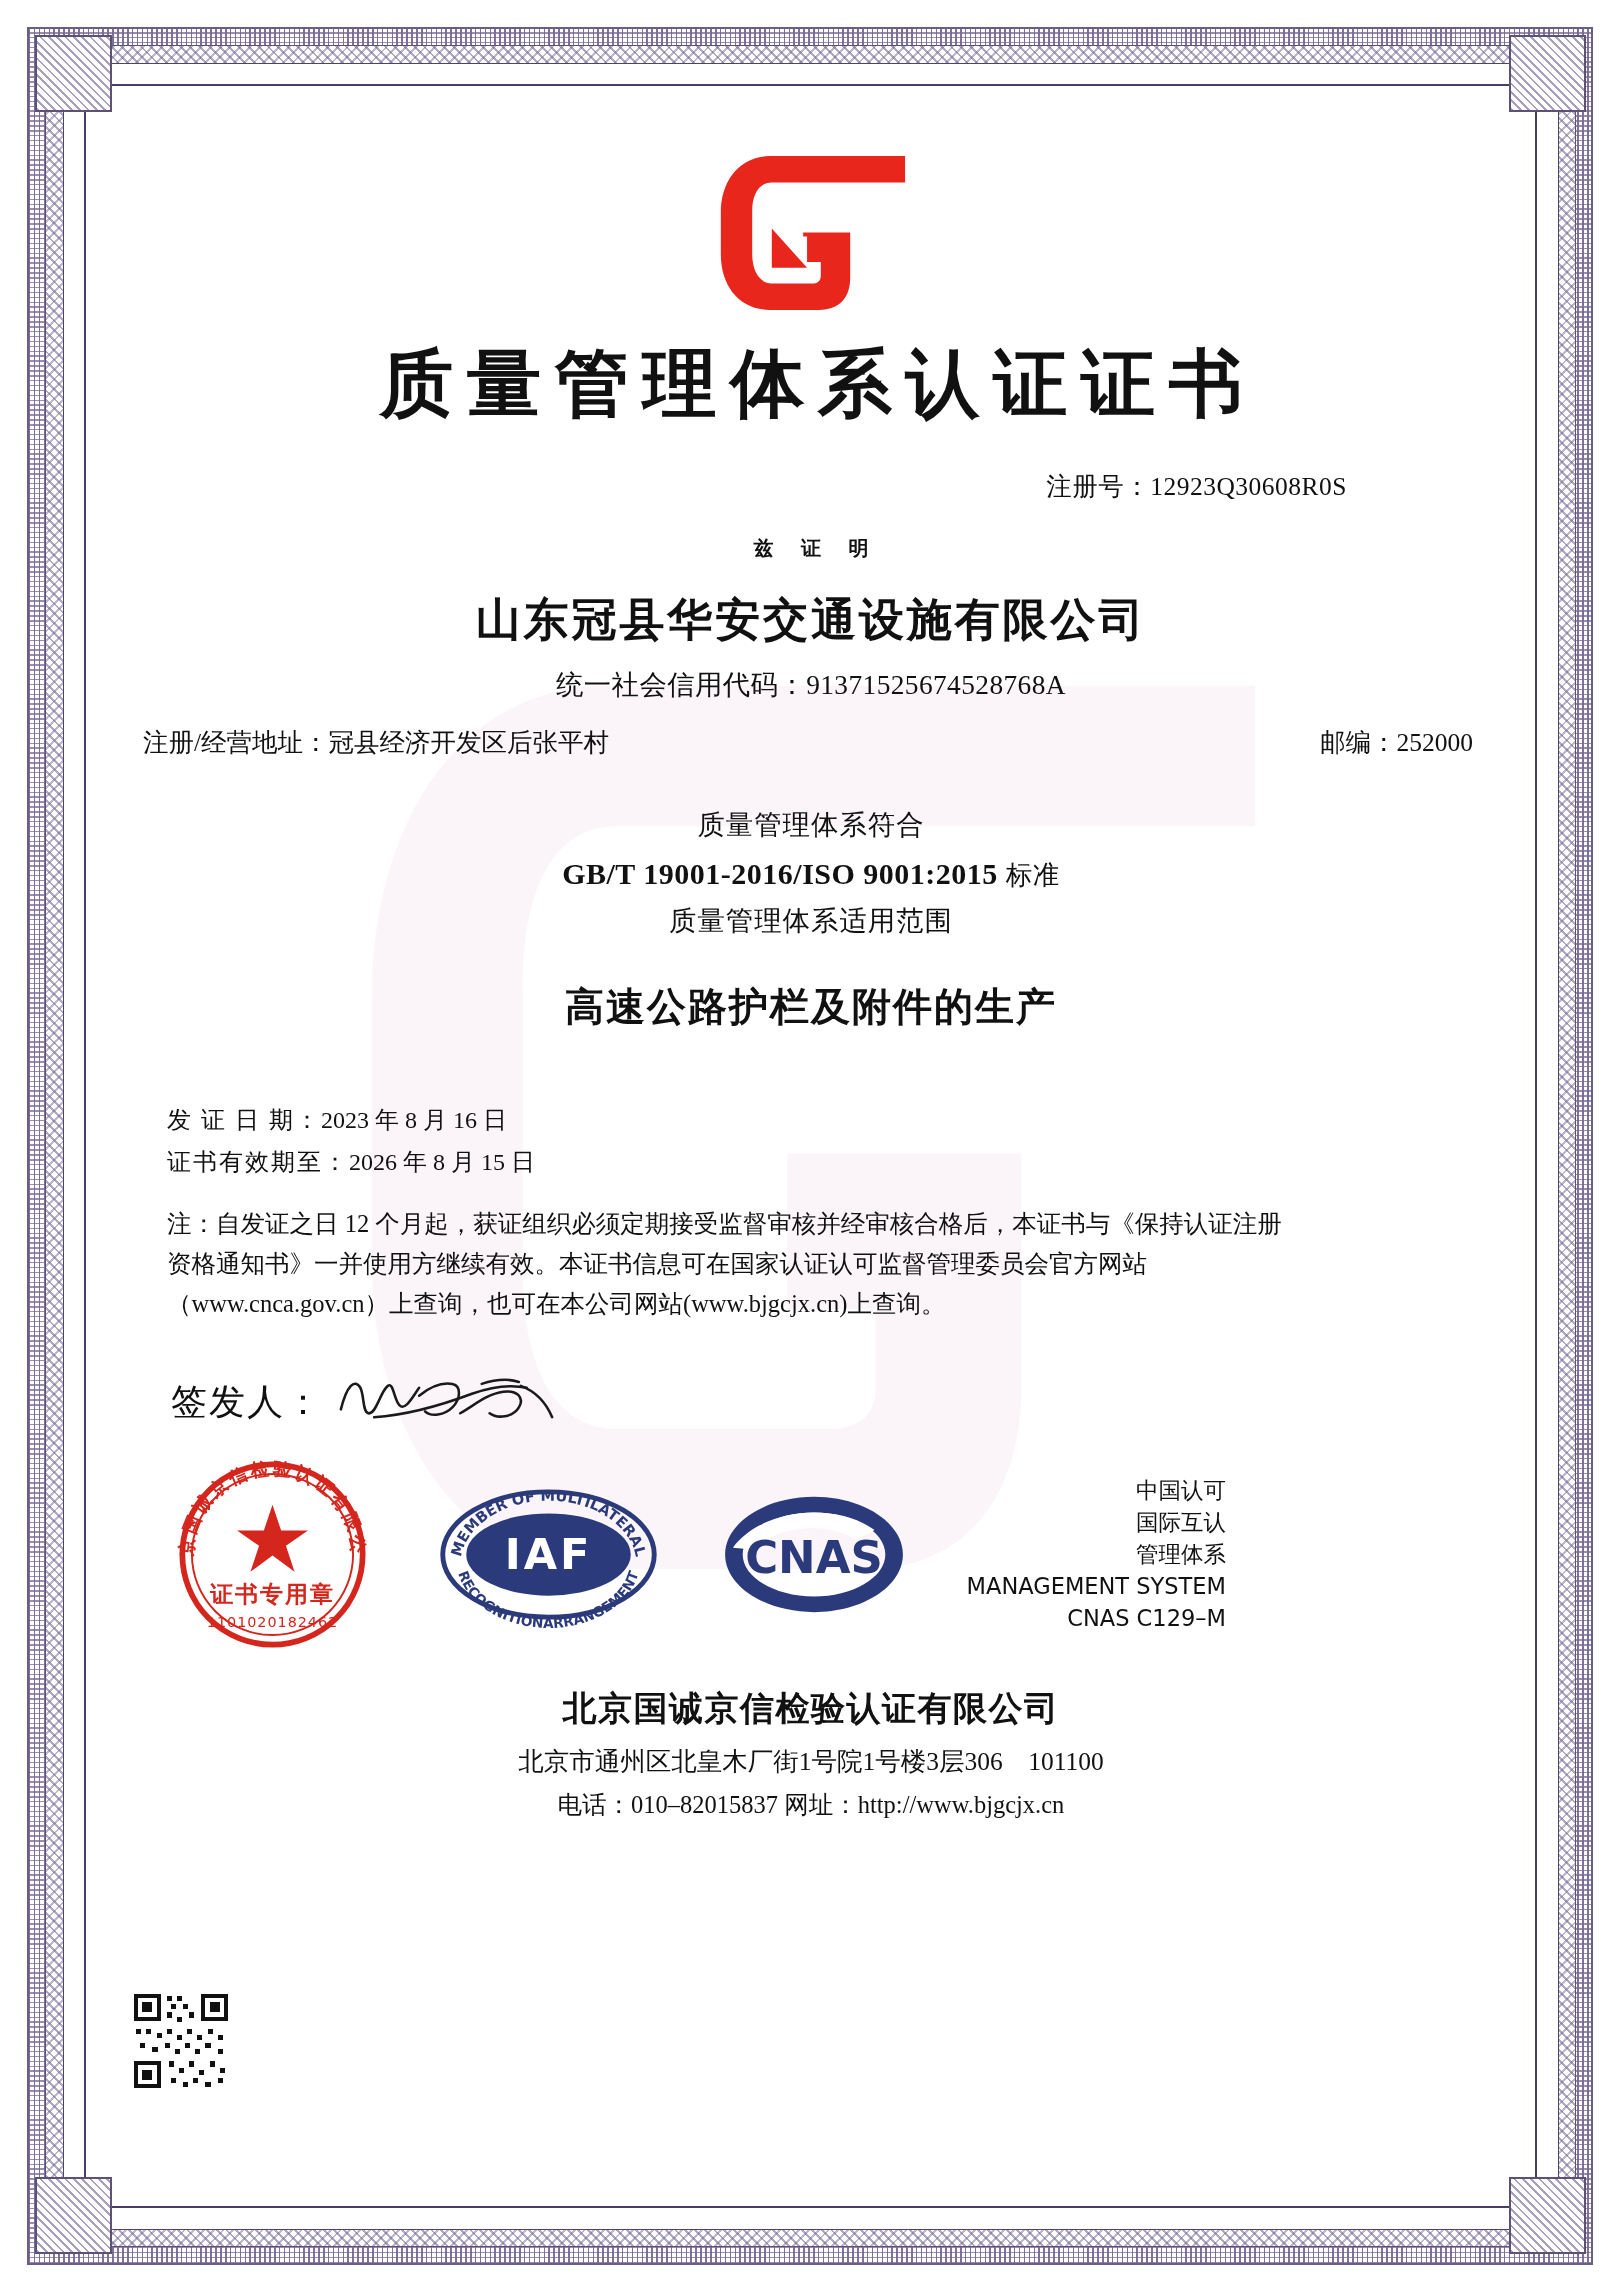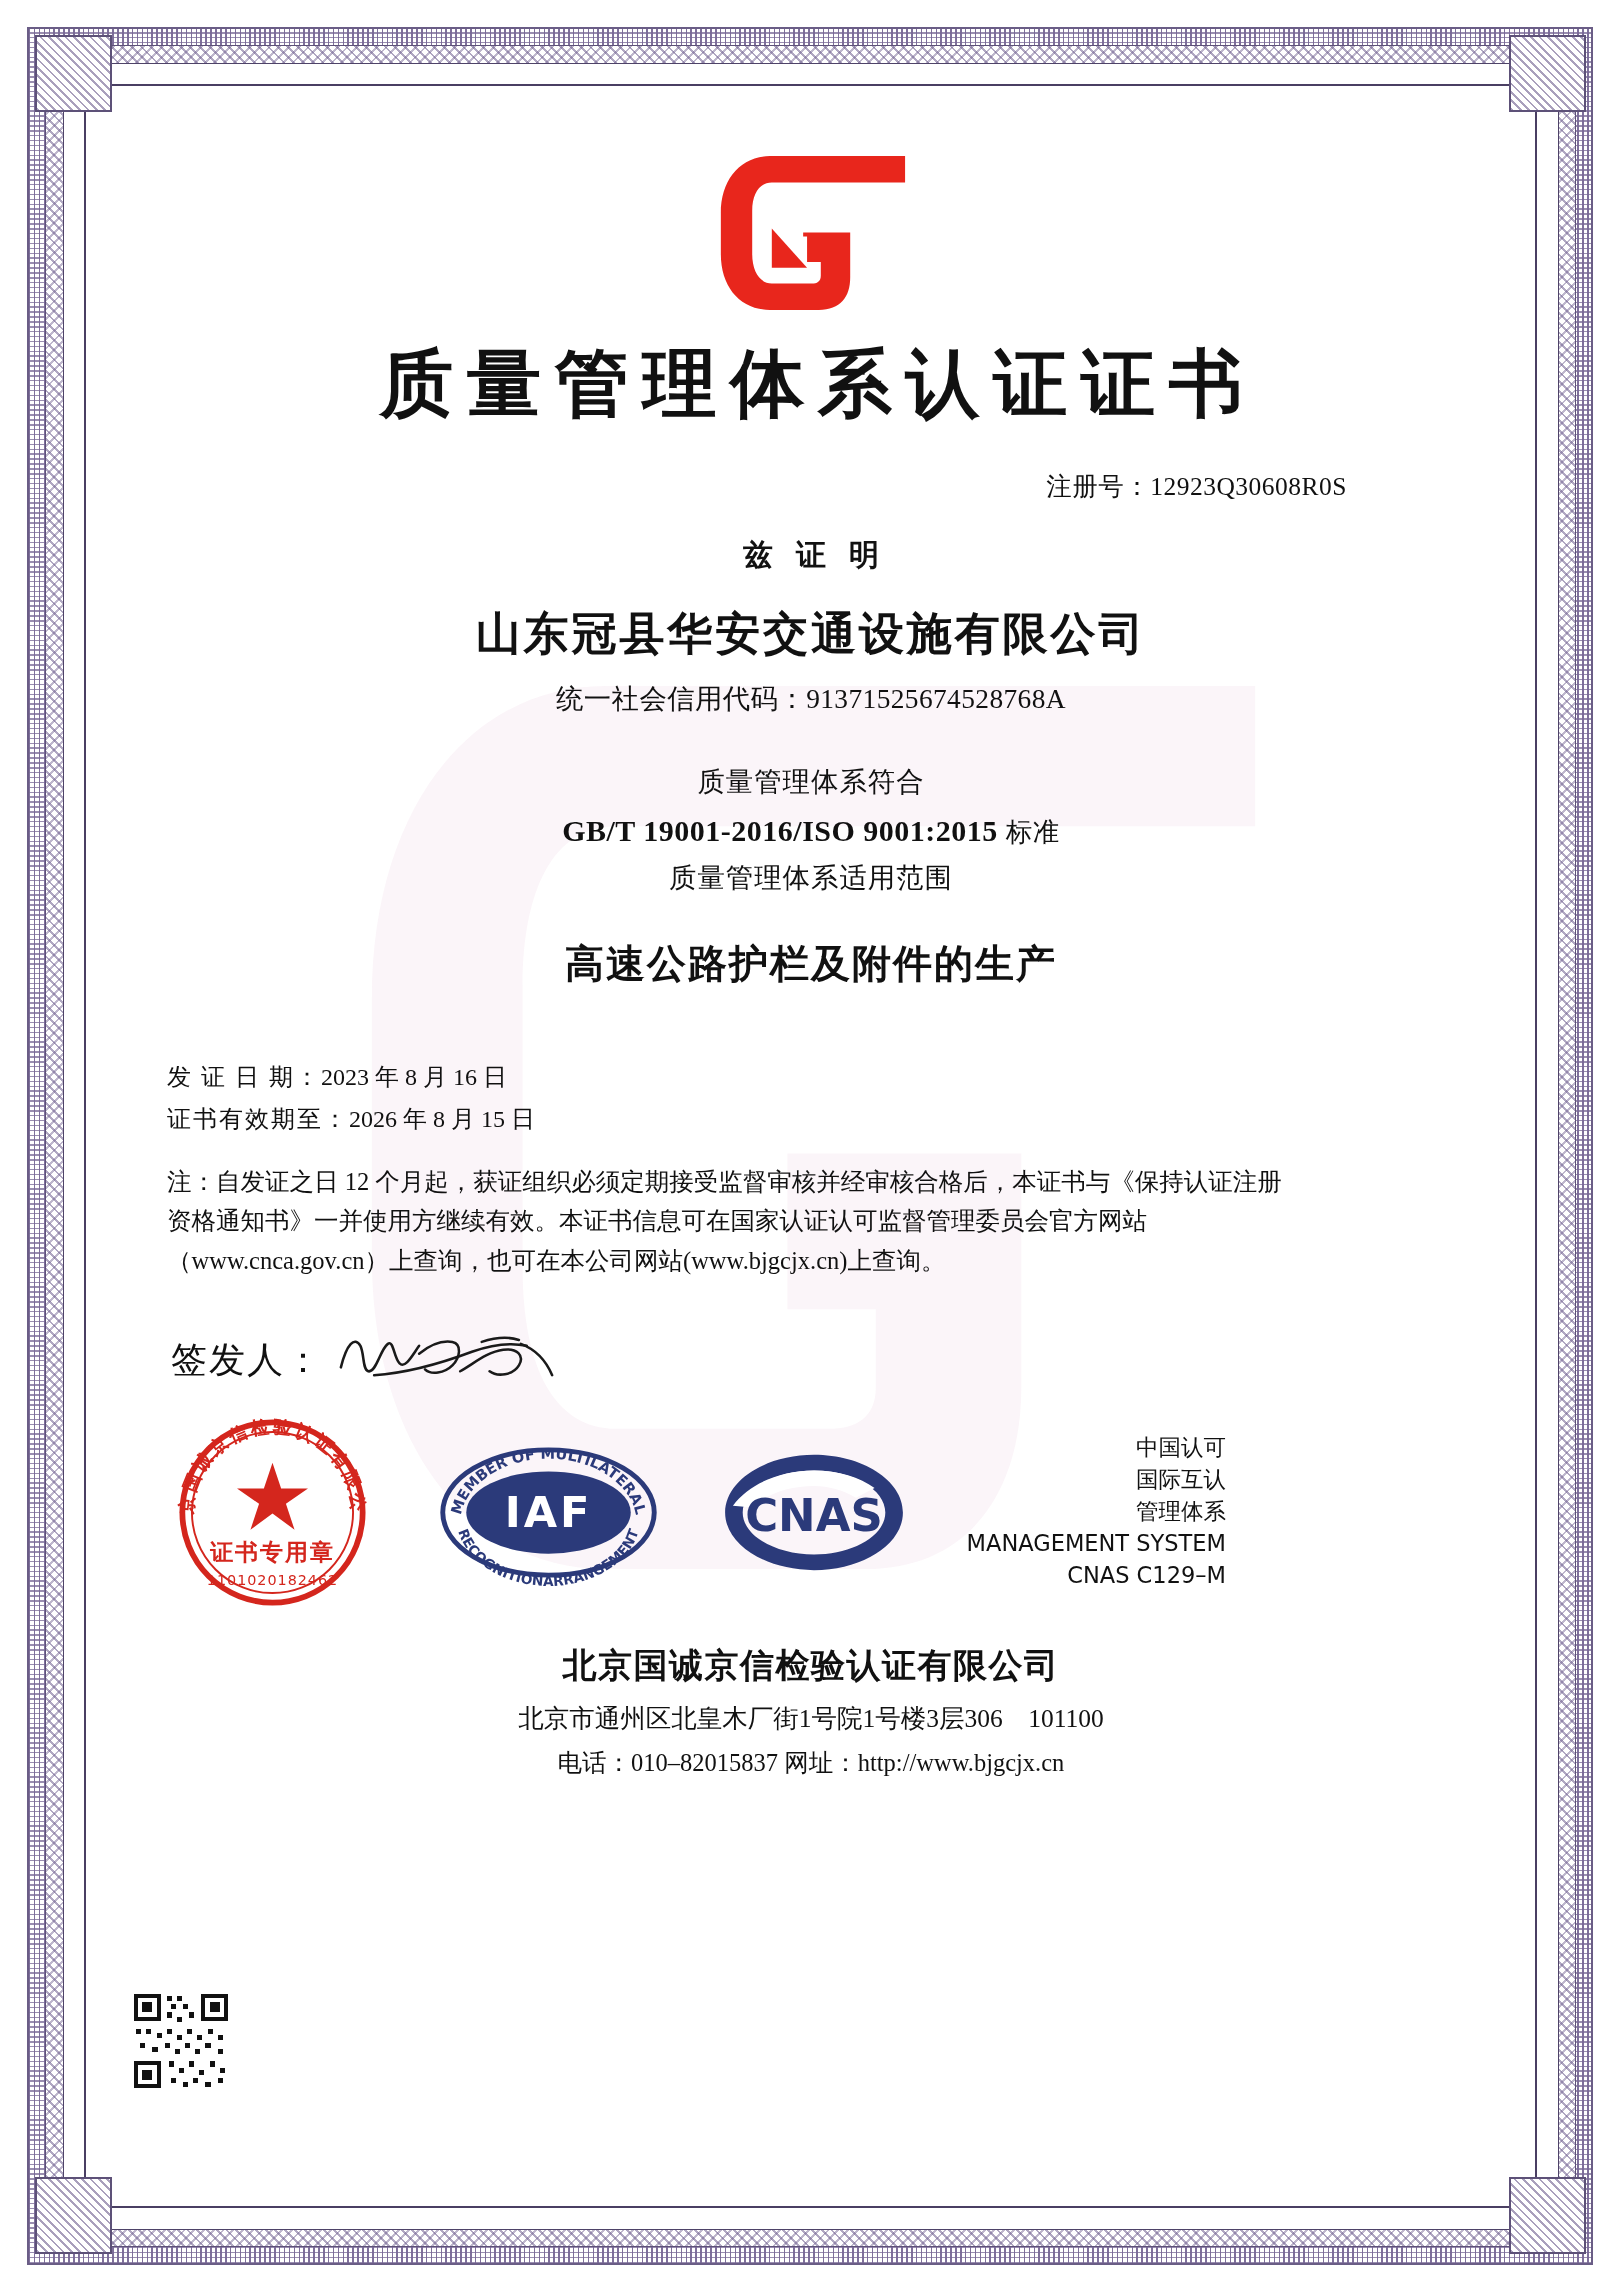--- a/index.html
+++ b/index.html
@@ -136,24 +136,25 @@
     margin-top: 43px;
     text-align: right;
     padding-right: 167px;
     font-size: 25.5px;
     letter-spacing: 0.5px;
     color: #111;
   }
 
   .hereby {
     margin-top: 31px;
-    font-size: 30px;
+    font-size: 20px;
     font-weight: bold;
     letter-spacing: 7.8px;
     text-indent: 7.8px;
+    font-family: Liberation Mono, monospace;
   }
 
   .company {
     margin-top: 27.4px;
     font-size: 45px;
     font-weight: bold;
     letter-spacing: 2.9px;
   }
 
   .credit-code {
@@ -310,20 +311,28 @@
     </div>
 
     <div class="hereby">兹 证 明</div>
 
     <div class="company">山东冠县华安交通设施有限公司</div>
 
     <div class="credit-code">
       <span>统一社会信用代码：</span><span>91371525674528768A</span>
     </div>
 
+    <div class="addr-row">
+      <div class="addr-left">
+        <span>注册/经营地址：</span><span>冠县经济开发区后张平村</span>
+      </div>
+      <div class="addr-right">
+        <span>邮编：</span><span>252000</span>
+      </div>
+    </div>
 
     <div class="std-block">
       <div class="std-line1">质量管理体系符合</div>
       <div class="std-line2">
         <span>GB/T 19001-2016/ISO 9001:2015</span>
         <span class="suffix">标准</span>
       </div>
       <div class="std-line3">质量管理体系适用范围</div>
     </div>
 

